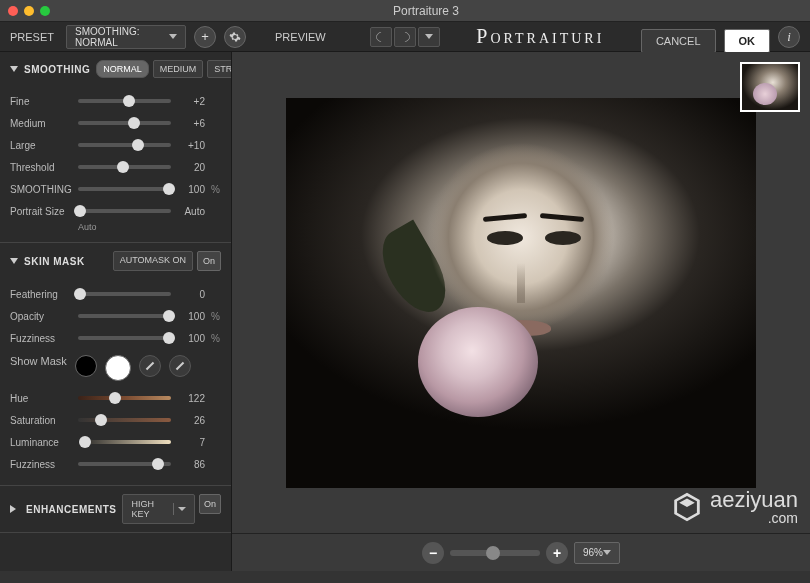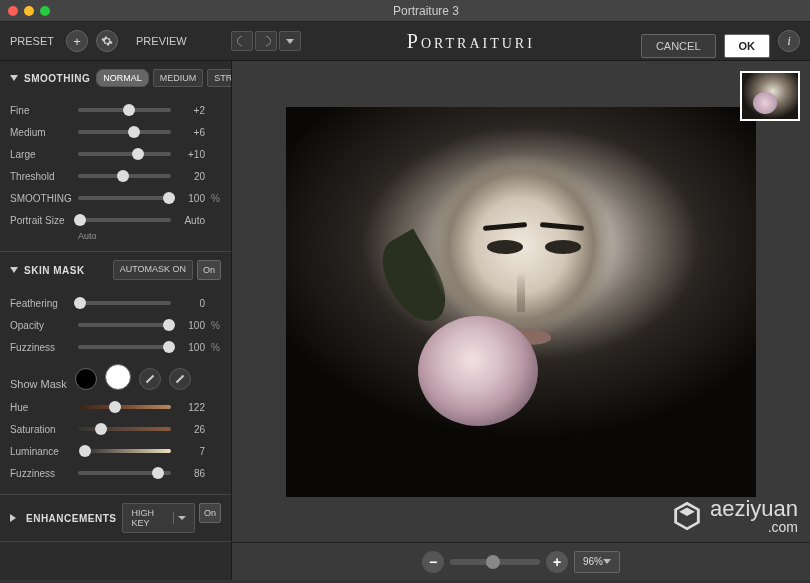--- a/index.html
+++ b/index.html
@@ -5,21 +5,21 @@
 * { margin: 0; padding: 0; box-sizing: border-box; font-family: Arial, Helvetica, sans-serif; }
 body { background: #333; width: 810px; height: 583px; overflow: hidden; color: #bbb; font-size: 11px; }
 .titlebar { height: 22px; background: #444; display: flex; align-items: center; padding: 0 8px; border-bottom: 1px solid #222; }
 .traffic { display: flex; gap: 6px; }
 .dot { width: 10px; height: 10px; border-radius: 50%; }
 .dot.red { background: #ff5f56; }
 .dot.yellow { background: #ffbd2e; }
 .dot.green { background: #27c93f; }
 .titlebar-title { flex: 1; text-align: center; color: #ccc; font-size: 12px; }
 
-.toolbar { height: 39px; background: #2b2b2b; display: flex; align-items: center; padding: 0 10px; border-bottom: 1px solid #1a1a1a; gap: 8px; }
+.toolbar { height: 30px; background: #2b2b2b; display: flex; align-items: center; padding: 0 10px; border-bottom: 1px solid #1a1a1a; gap: 8px; }
 .toolbar .label { color: #ccc; font-size: 11px; margin-right: 4px; }
 .preset-dd { background: #3a3a3a; border: 1px solid #555; color: #ddd; height: 24px; width: 120px; display: flex; align-items: center; justify-content: space-between; padding: 0 8px; font-size: 10px; border-radius: 2px; }
 .chev { width: 0; height: 0; border-left: 4px solid transparent; border-right: 4px solid transparent; border-top: 5px solid #bbb; }
 .circle-btn { width: 22px; height: 22px; border-radius: 50%; background: #444; border: 1px solid #666; color: #ddd; display: flex; align-items: center; justify-content: center; font-size: 13px; cursor: pointer; }
 .circle-btn svg { fill: #ccc; }
 .spacer { flex: 1; }
 .brand { font-family: Georgia, serif; font-size: 20px; letter-spacing: 3px; color: #eee; font-variant: small-caps; }
 .btn { height: 24px; padding: 0 14px; border: 1px solid #666; background: #3a3a3a; color: #ccc; font-size: 11px; border-radius: 2px; display: flex; align-items: center; margin-top: 9px; }
 .btn.primary { background: #fff; color: #222; font-weight: bold; }
 .history-btns { display: flex; gap: 2px; }
@@ -43,21 +43,21 @@
 .row .rlabel { width: 62px; color: #bbb; font-size: 10px; }
 .slider { flex: 1; height: 4px; background: #555; border-radius: 2px; position: relative; }
 .slider.gradient-hue { background: linear-gradient(to right, #3a2218, #7a4a30, #b88a60); }
 .slider.gradient-sat { background: linear-gradient(to right, #333, #8a5a40); }
 .slider.gradient-lum { background: linear-gradient(to right, #222, #f0e0c0); }
 .knob { position: absolute; top: -4px; width: 12px; height: 12px; background: #ddd; border-radius: 50%; transform: translateX(-50%); }
 .val { width: 28px; text-align: right; color: #bbb; font-size: 10px; }
 .unit { width: 10px; color: #888; font-size: 10px; }
 .subval { font-size: 9px; color: #999; margin-left: 68px; }
 
-.mask-row { display: flex; align-items: flex-end; gap: 8px; padding: 6px 0; }
+.mask-row { display: flex; align-items: flex-start; gap: 8px; padding: 6px 0; }
 .swatch { width: 22px; height: 22px; border-radius: 50%; border: 1px solid #666; }
 .swatch.black { background: #000; }
 .swatch.white { background: #fff; width: 26px; height: 26px; }
 .pen-btn { width: 22px; height: 22px; border-radius: 50%; background: #3a3a3a; border: 1px solid #555; display: flex; align-items: center; justify-content: center; }
 .pen { width: 2px; height: 10px; background: #ccc; transform: rotate(45deg); }
 
 .preset-pill { background: #3a3a3a; border: 1px solid #555; color: #ccc; font-size: 9px; padding: 4px 8px; border-radius: 2px; display: flex; align-items: center; gap: 4px; }
 .preset-pill .chev { border-top-width: 4px; }
 
 .canvas-area { flex: 1; position: relative; background: #3a3a3a; display: flex; flex-direction: column; }
@@ -97,27 +97,31 @@
   <div class="traffic">
     <div class="dot red"></div>
     <div class="dot yellow"></div>
     <div class="dot green"></div>
   </div>
   <div class="titlebar-title">Portraiture 3</div>
 </div>
 
 <div class="toolbar">
   <span class="label">PRESET</span>
+  <div class="preset-dd">
+    <span>SMOOTHING: NORMAL</span>
+    <span class="chev"></span>
+  </div>
   <div class="circle-btn">+</div>
   <div class="circle-btn">
     <svg width="12" height="12" viewBox="0 0 24 24">
         <path d="M12 8a4 4 0 100 8 4 4 0 000-8zm9 4a7 7 0 01-.1 1.2l2.1 1.6-2 3.4-2.5-1a7 7 0 01-2 1.2l-.4 2.6h-4l-.4-2.6a7 7 0 01-2-1.2l-2.5 1-2-3.4 2.1-1.6A7 7 0 013 12a7 7 0 01.1-1.2L1 9.2l2-3.4 2.5 1a7 7 0 012-1.2L7.9 3h4l.4 2.6a7 7 0 012 1.2l2.5-1 2 3.4-2.1 1.6A7 7 0 0121 12z"></path>
       </svg>
   </div>
-  <span class="label" style="margin-left:10px">PREVIEW</span>
+  <span class="label" style="margin-left:21px">PREVIEW</span>
   <div style="width:24px"></div>
   <div class="history-btns">
     <div class="hist">
         <div class="arc"></div>
       </div>
     <div class="hist">
         <div class="arc" style="transform:rotate(135deg)"></div>
       </div>
     <div class="hist">
         <span class="chev"></span>

